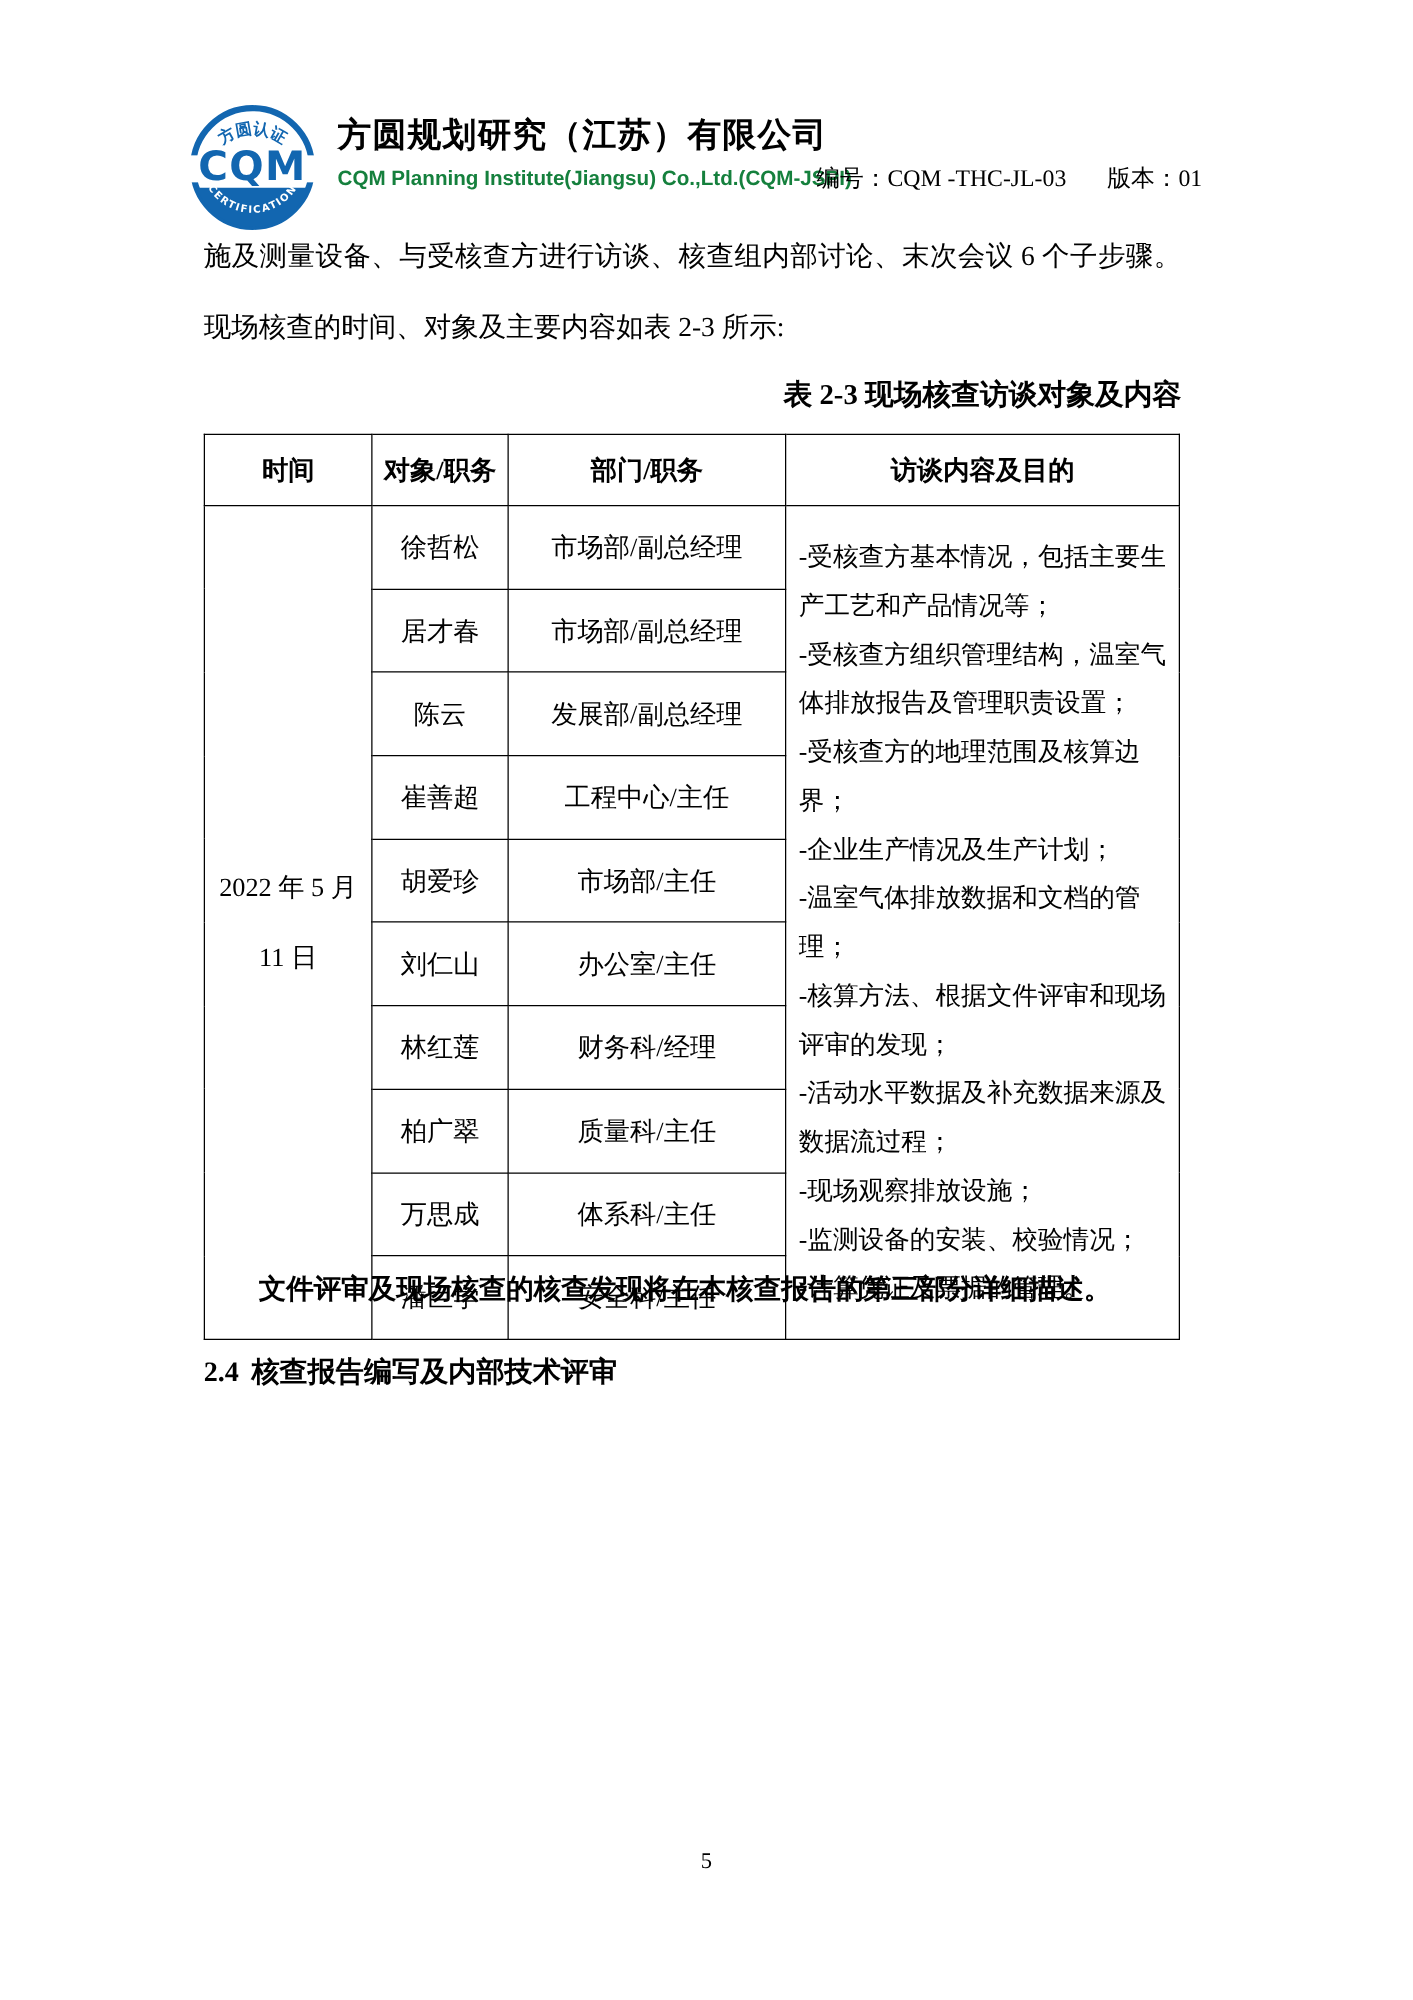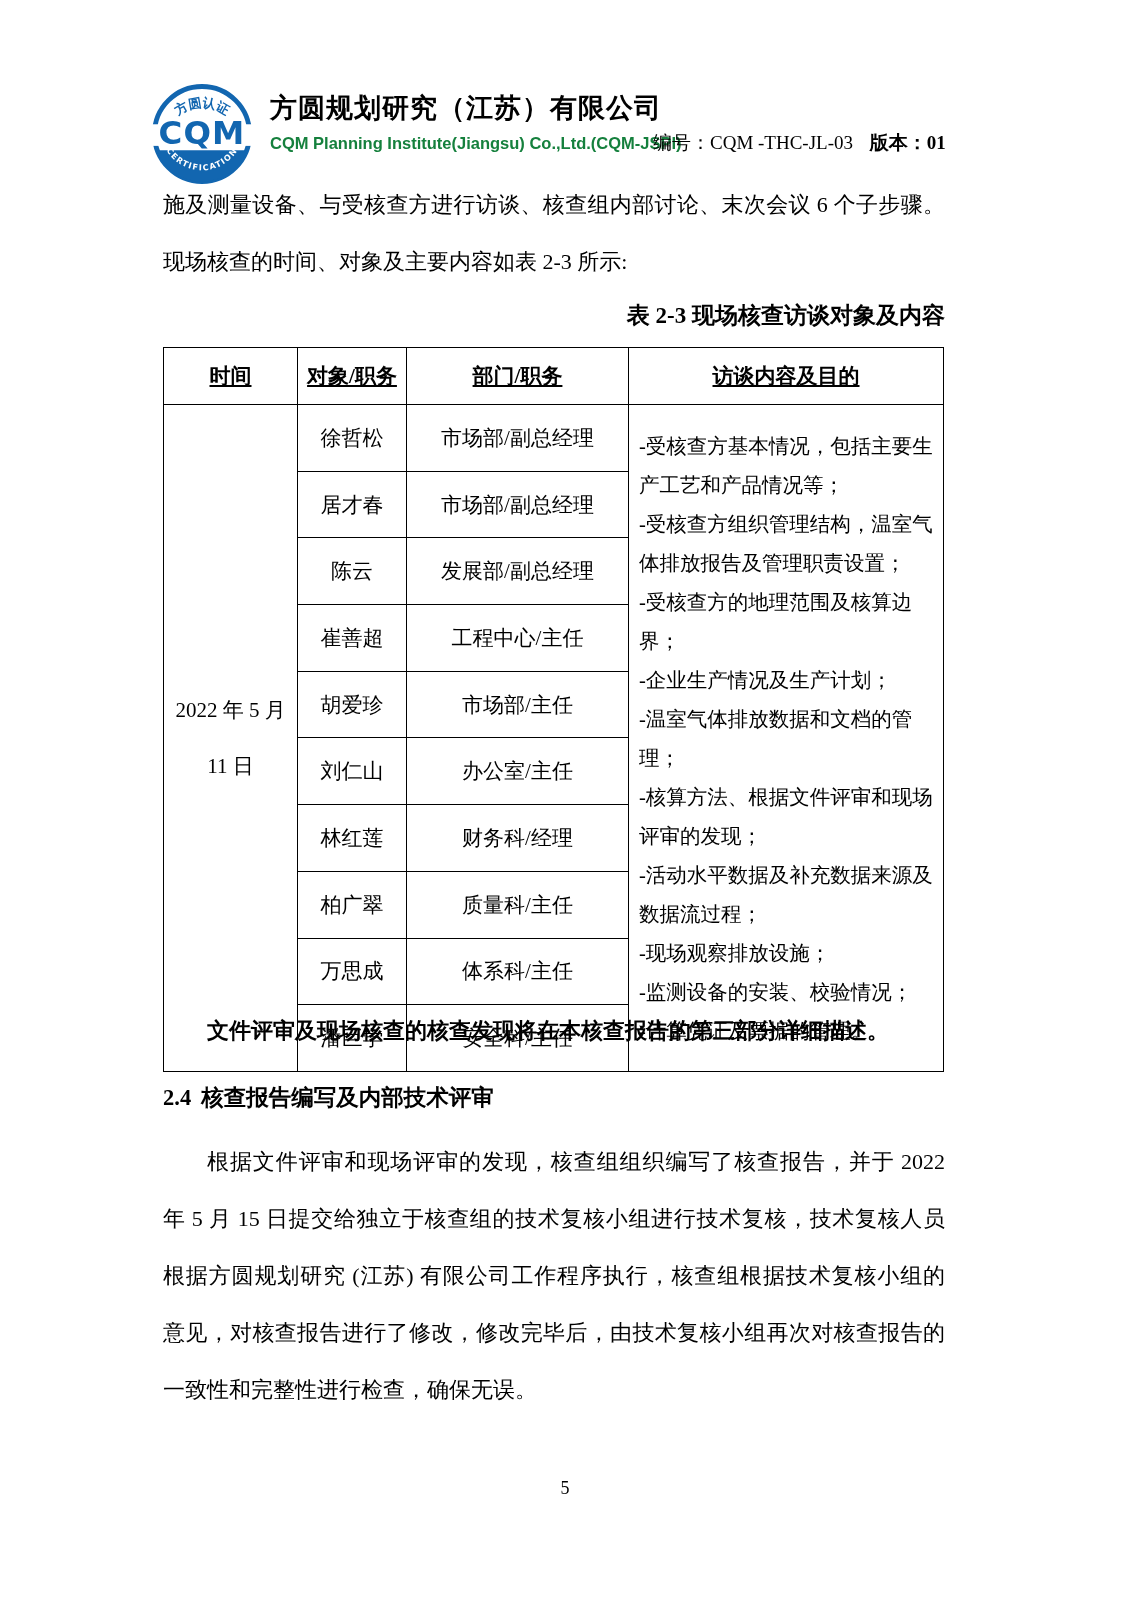--- a/index.html
+++ b/index.html
@@ -18,38 +18,38 @@
   .company-block { position: absolute; left: 270px; top: 90px; }
   .company-cn {
     font-size: 27px; font-weight: bold; letter-spacing: 1px;
     font-family: "Liberation Serif", "DejaVu Serif", serif;
   }
   .company-en {
     margin-top: 8px; font-size: 16.5px; font-weight: 600; color: #15803d;
     font-family: "Liberation Sans", "DejaVu Sans", sans-serif;
   }
   .doc-meta { position: absolute; left: 653px; top: 130px; font-size: 19px; white-space: nowrap; }
-  .doc-meta .ver { margin-left: 12px; font-weight: bold; }
+  .doc-meta .ver { margin-left: 28px; }
 
   
   .content { font-size: 22px; }
   .p-intro { position: absolute; left: 163px; top: 176px; width: 782px; }
   .line { line-height: 57px; font-size: 22px; }
   .just { text-align: justify; text-align-last: justify; }
 
   .tbl-caption {
     position: absolute; left: 163px; top: 300px; width: 782px;
     text-align: right; font-weight: bold; font-size: 23px; line-height: 32px;
   }
 
   
   .tbl-wrap { position: absolute; left: 163px; top: 347px; }
   table { border-collapse: collapse; table-layout: fixed; width: 780px; }
   th, td { border: 1.5px solid #000; font-size: 21px; text-align: center; vertical-align: middle; }
-  th { height: 57px; font-weight: bold; text-decoration: underline; }
+  th { height: 57px; font-weight: bold; }
   tr.data-row { height: 59.5px; }
   .col-time  { width: 134px; }
   .col-name  { width: 109px; }
   .col-dept  { width: 222px; }
   .col-purp  { width: 315px; }
   td.time-cell { line-height: 56px; font-size: 21px; }
   td.purpose-cell { vertical-align: top; padding: 22px 8px 20px 10px; text-align: left; }
   .purpose-item { font-size: 20.5px; line-height: 39px; text-align: left; }
 
   .p-after { position: absolute; left: 163px; top: 1002px; width: 782px; text-indent: 44px; font-weight: bold; }
@@ -177,23 +177,16 @@
   </div>
 
   <div class="p-after content">
     <div class="line">文件评审及现场核查的核查发现将在本核查报告的第三部分详细描述。</div>
   </div>
 
   <div class="h24">
     <span class="sec-num">2.4</span><span>核查报告编写及内部技术评审</span>
   </div>
 
-  <div class="p24 content">
-    <div class="line just indent">根据文件评审和现场评审的发现，核查组组织编写了核查报告，并于 2022</div>
-    <div class="line just">年 5 月 15 日提交给独立于核查组的技术复核小组进行技术复核，技术复核人员</div>
-    <div class="line just">根据方圆规划研究 (江苏) 有限公司工作程序执行，核查组根据技术复核小组的</div>
-    <div class="line just">意见，对核查报告进行了修改，修改完毕后，由技术复核小组再次对核查报告的</div>
-    <div class="line">一致性和完整性进行检查，确保无误。</div>
-  </div>
 
   <div class="footer-page">5</div>
 
 </div>
 
 </body></html>

